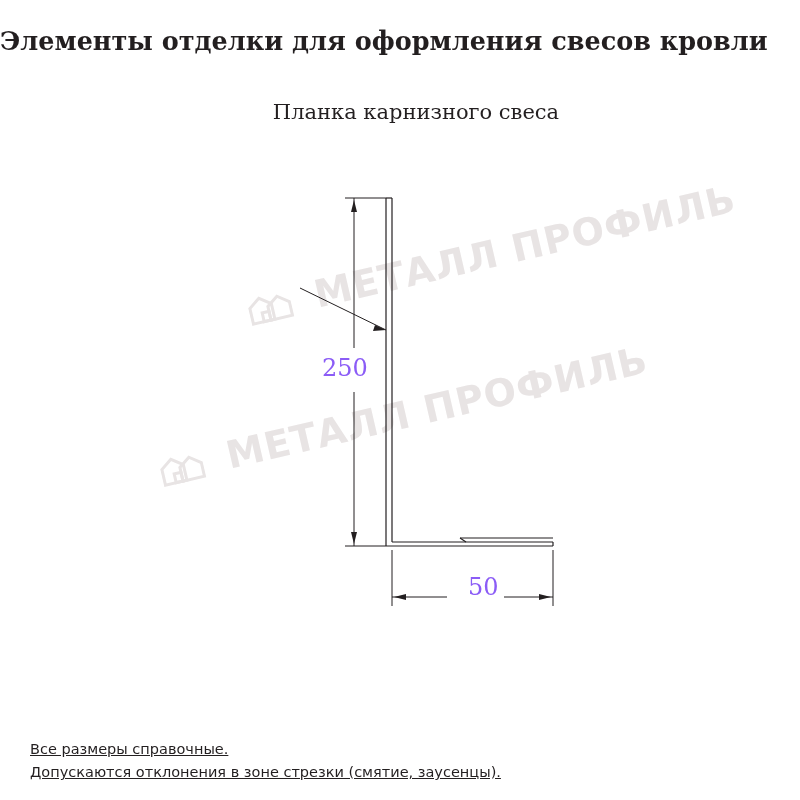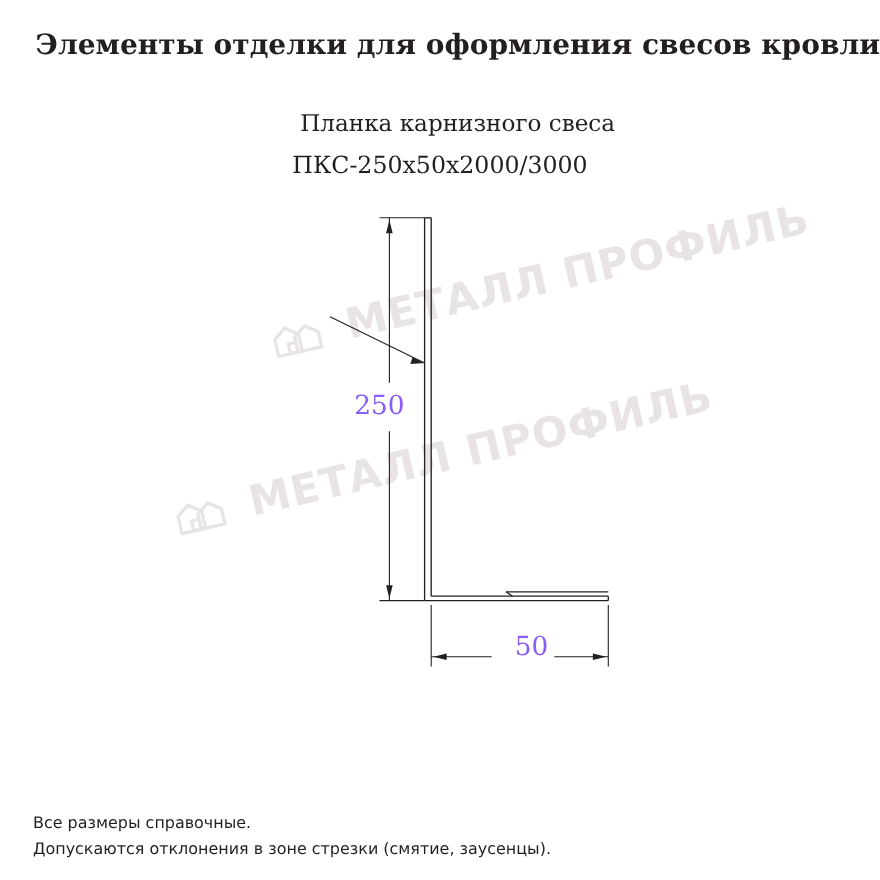--- a/index.html
+++ b/index.html
@@ -22,21 +22,21 @@
     width: 800px;
     height: 800px;
   }
 
   
   .main-title {
     position: absolute;
     left: 0;
     top: 26px;
     width: 800px;
-    text-align: right;
+    text-align: left;
     font-family: "DejaVu Serif", "Liberation Serif", serif;
     font-weight: bold;
     font-size: 25.5px;
     letter-spacing: 0px;
     color: #231f20;
     white-space: nowrap;
   }
   .sub-title-1 {
     position: absolute;
     left: 0;
@@ -113,31 +113,31 @@
 
   
   .notes {
     position: absolute;
     left: 30px;
     top: 738px;
     font-family: "DejaVu Sans", "Liberation Sans", sans-serif;
     font-size: 14.5px;
     line-height: 23px;
     color: #231f20;
+    text-decoration: underline;
   }
   .notes div { white-space: nowrap; }
 </style>
 </head>
 <body>
 
 <div class="page">
 
   <div class="main-title">Элементы отделки для оформления свесов кровли</div>
   <div class="sub-title-1">Планка карнизного свеса</div>
-  <div class="sub-title-2">ПКС-250х50х2000/3000</div>
 
   <div class="watermark wm-1">
     <span class="wm-logo">
       <svg width="44" height="34" viewBox="0 0 44 34" xmlns="http://www.w3.org/2000/svg">
         <path d="M2 30 L2 14 L13 6 L24 14 L24 30 Z" fill="none" stroke="#e8e4e4" stroke-width="3"></path>
         <path d="M20 30 L20 16 L31 8 L42 16 L42 30 Z" fill="none" stroke="#e8e4e4" stroke-width="3"></path>
         <path d="M13 30 L13 21 L20 21 L20 30 Z" fill="none" stroke="#e8e4e4" stroke-width="3"></path>
       </svg>
     </span>
     <span class="wm-text">МЕТАЛЛ ПРОФИЛЬ</span>

